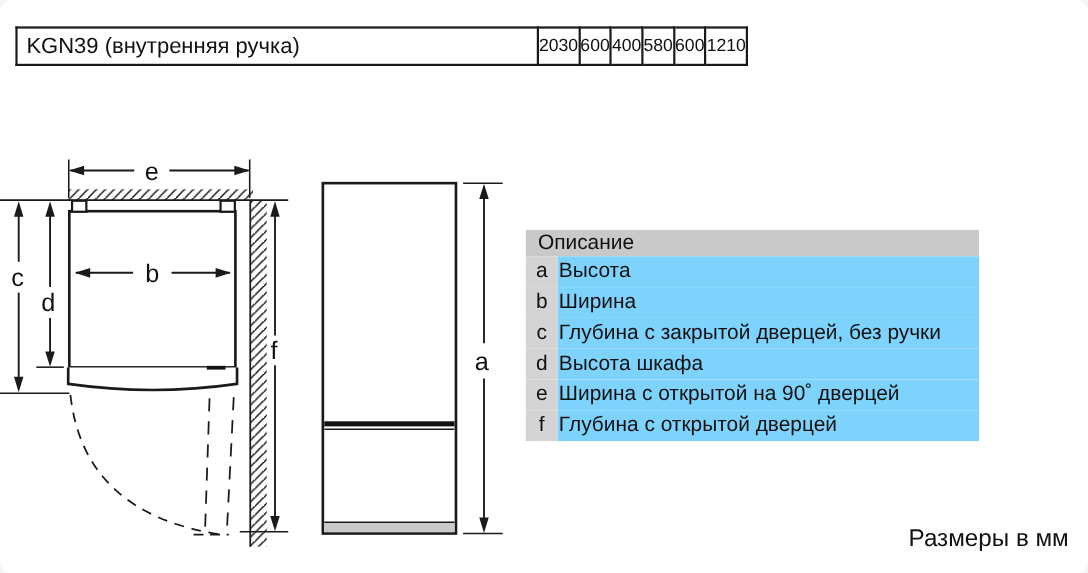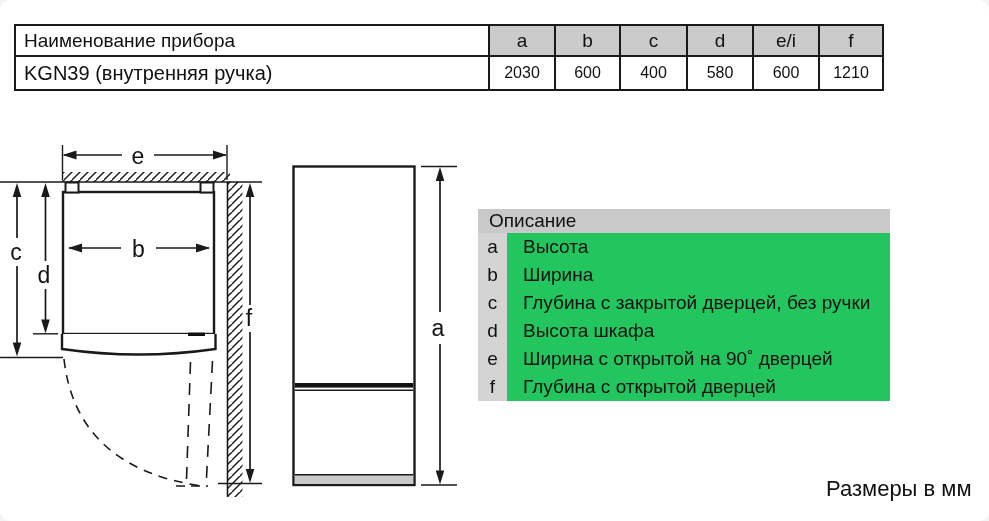--- a/index.html
+++ b/index.html
@@ -33,42 +33,33 @@
     height:24px; background:#c9c9c9;
     font-size:19px; line-height:24px; padding-left:11px;
     box-sizing:border-box;
   }
   .legend-row { display:flex; height:28px; font-size:19px; }
   .legend-key {
     width:29px; background:#d4d4d4; display:flex;
     align-items:center; justify-content:center; flex:none;
   }
   .legend-label {
-    flex:1; background:#22c55e; display:flex; align-items:center;
-    padding-left:16px; white-space:nowrap;
+    flex:1; background:#7dd3fc; display:flex; align-items:center;
+    padding-left:1px; white-space:nowrap;
   }
   
   .footer-note { position:absolute; left:826px; top:476px; font-size:22px; color:#111; }
 </style>
 </head>
 <body>
 
 <div class="page">
 
   <table class="spec-table">
     <tbody>
-        <tr class="hdr">
-      <td class="name-cell">Наименование прибора</td>
-      <td class="letter-cell w-a">a</td>
-      <td class="letter-cell w-b">b</td>
-      <td class="letter-cell w-c">c</td>
-      <td class="letter-cell w-d">d</td>
-      <td class="letter-cell w-e">e/i</td>
-      <td class="letter-cell w-f">f</td>
-    </tr>
     <tr class="val">
       <td class="name-cell">KGN39 (внутренняя ручка)</td>
       <td class="value-cell">2030</td>
       <td class="value-cell">600</td>
       <td class="value-cell">400</td>
       <td class="value-cell">580</td>
       <td class="value-cell">600</td>
       <td class="value-cell">1210</td>
     </tr>
   </tbody>

